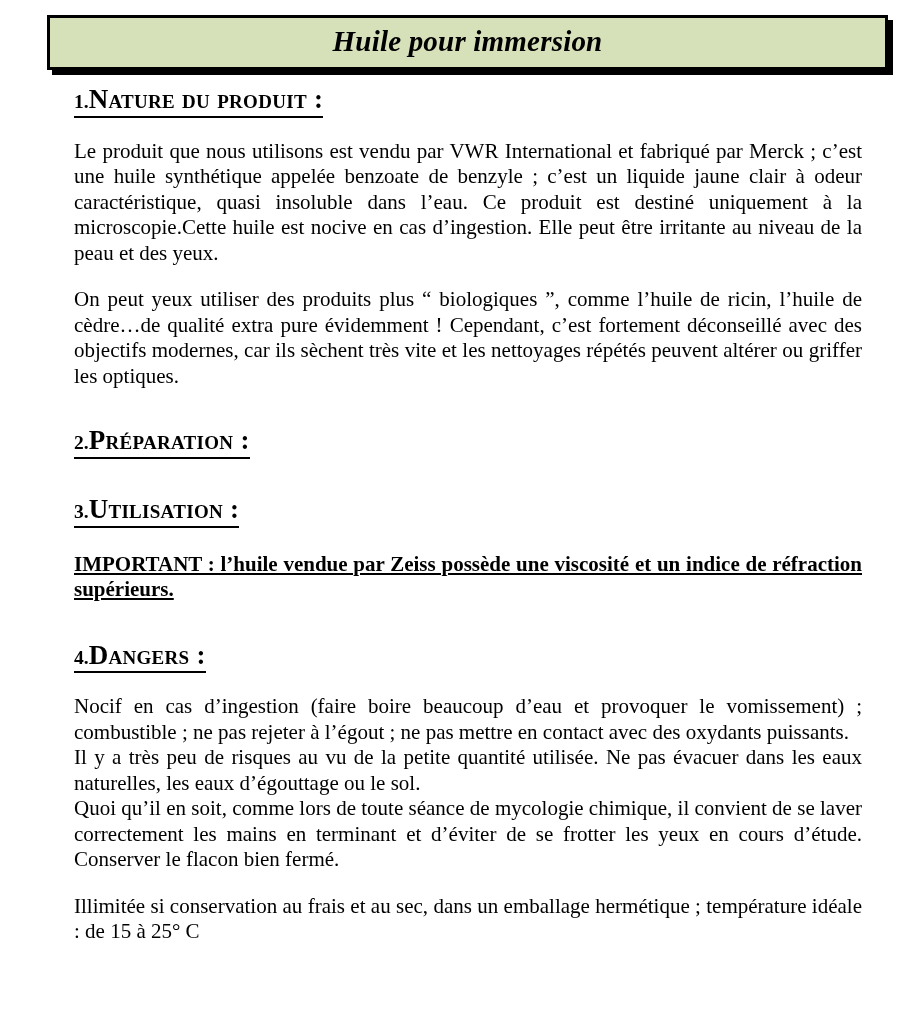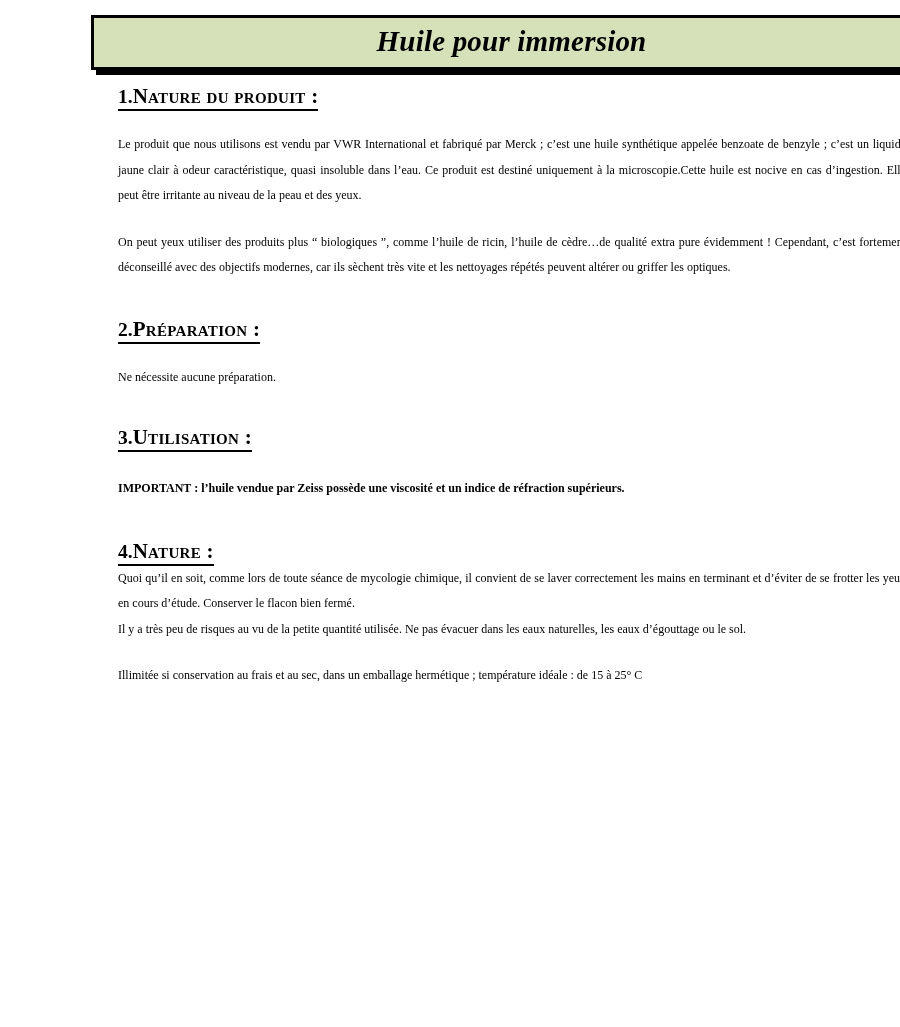--- a/index.html
+++ b/index.html
@@ -15,21 +15,20 @@
     font-family: "Liberation Serif", "DejaVu Serif", serif;
     color: #000000;
     -webkit-font-smoothing: antialiased;
   }
 
   .page {
     position: relative;
     width: 720px;
     height: 1027px;
     box-sizing: border-box;
-    margin-left: 44px;
   }
 
   
   .title-banner-wrap {
     position: absolute;
     left: 47px;
     top: 15px;
     width: 841px;
   }
   .title-banner {
@@ -74,51 +73,51 @@
     border-bottom: 2px solid #000000;
     padding-bottom: 1px;
     white-space: nowrap;
   }
   .section-heading .num {
     font-variant: normal;
     font-size: 19.5px;
   }
   .section-heading .caps {
     font-variant: small-caps;
-    font-size: 21px;
+    font-size: 27px;
     letter-spacing: 0.3px;
   }
 
   
   .h-sec1 { margin-top: 0; }
   .h-sec2 { margin-top: 37px; }
   .h-sec3 { margin-top: 36px; }
   .h-sec4 { margin-top: 38px; }
   .h-sec5 { margin-top: 37px; }
 
   
   p.para {
-    font-size: 12px;
+    font-size: 21px;
     line-height: 25.5px;
     text-align: justify;
     text-justify: inter-word;
     margin: 0;
     padding: 0;
     hyphens: manual;
   }
   p.para.first-after-heading { margin-top: 21px; }
   p.para.gap { margin-top: 21px; }
   p.para.tight { margin-top: 0; }
   p.para.left { text-align: left; }
 
   p.para.bold {
     font-weight: bold;
     text-align: justify;
   }
-  p.para.bold.blk { margin-top: 24px; }
+  p.para.bold.blk { margin-top: 24px; text-decoration: underline; }
 </style>
 </head>
 <body>
 
 <div class="page">
 
   <div class="title-banner-wrap">
     <div class="title-banner">
       <div class="title-text">Huile pour immersion</div>
     </div>
@@ -132,34 +131,34 @@
       </span>
     </div>
     <p class="para first-after-heading">Le produit que nous utilisons est vendu par VWR International et fabriqué par Merck ; c’est une huile synthétique appelée benzoate de benzyle ; c’est un liquide jaune clair à odeur caractéristique, quasi insoluble dans l’eau. Ce produit est destiné uniquement à la microscopie.Cette huile est nocive en cas d’ingestion. Elle peut être irritante au niveau de la peau et des yeux.</p>
     <p class="para gap">On peut yeux utiliser des produits plus “ biologiques ”, comme l’huile de ricin, l’huile de cèdre…de qualité extra pure évidemment ! Cependant, c’est fortement déconseillé avec des objectifs modernes, car ils sèchent très vite et les nettoyages répétés peuvent altérer ou griffer les optiques.</p>
 
     <div class="section-heading h-sec2">
       <span class="heading-inner">
         <span class="num">2.</span><span class="caps">Préparation :</span>
       </span>
     </div>
-    <p class="para first-after-heading left">Ne nécessite aucune préparation.</p>
 
     <div class="section-heading h-sec3">
       <span class="heading-inner">
         <span class="num">3.</span><span class="caps">Utilisation :</span>
       </span>
     </div>
 
     <p class="para bold blk">IMPORTANT : l’huile vendue par Zeiss possède une viscosité et un indice de réfraction supérieurs.</p>
 
     <div class="section-heading h-sec4">
       <span class="heading-inner">
-        <span class="num">4.</span><span class="caps">Nature :</span>
+        <span class="num">4.</span><span class="caps">Dangers :</span>
       </span>
     </div>
+    <p class="para first-after-heading">Nocif en cas d’ingestion (faire boire beaucoup d’eau et provoquer le vomissement) ; combustible ; ne pas rejeter à l’égout ; ne pas mettre en contact avec des oxydants puissants.</p>
+    <p class="para tight">Il y a très peu de risques au vu de la petite quantité utilisée. Ne pas évacuer dans les eaux naturelles, les eaux d’égouttage ou le sol.</p>
     <p class="para tight">Quoi qu’il en soit, comme lors de toute séance de mycologie chimique, il convient de se laver correctement les mains en terminant et d’éviter de se frotter les yeux en cours d’étude. Conserver le flacon bien fermé.</p>
-    <p class="para tight">Il y a très peu de risques au vu de la petite quantité utilisée. Ne pas évacuer dans les eaux naturelles, les eaux d’égouttage ou le sol.</p>
 
     <p class="para first-after-heading">Illimitée si conservation au frais et au sec, dans un emballage hermétique ; température idéale : de 15 à 25° C</p>
 
   </div>
 </div>
 
 </body></html>

